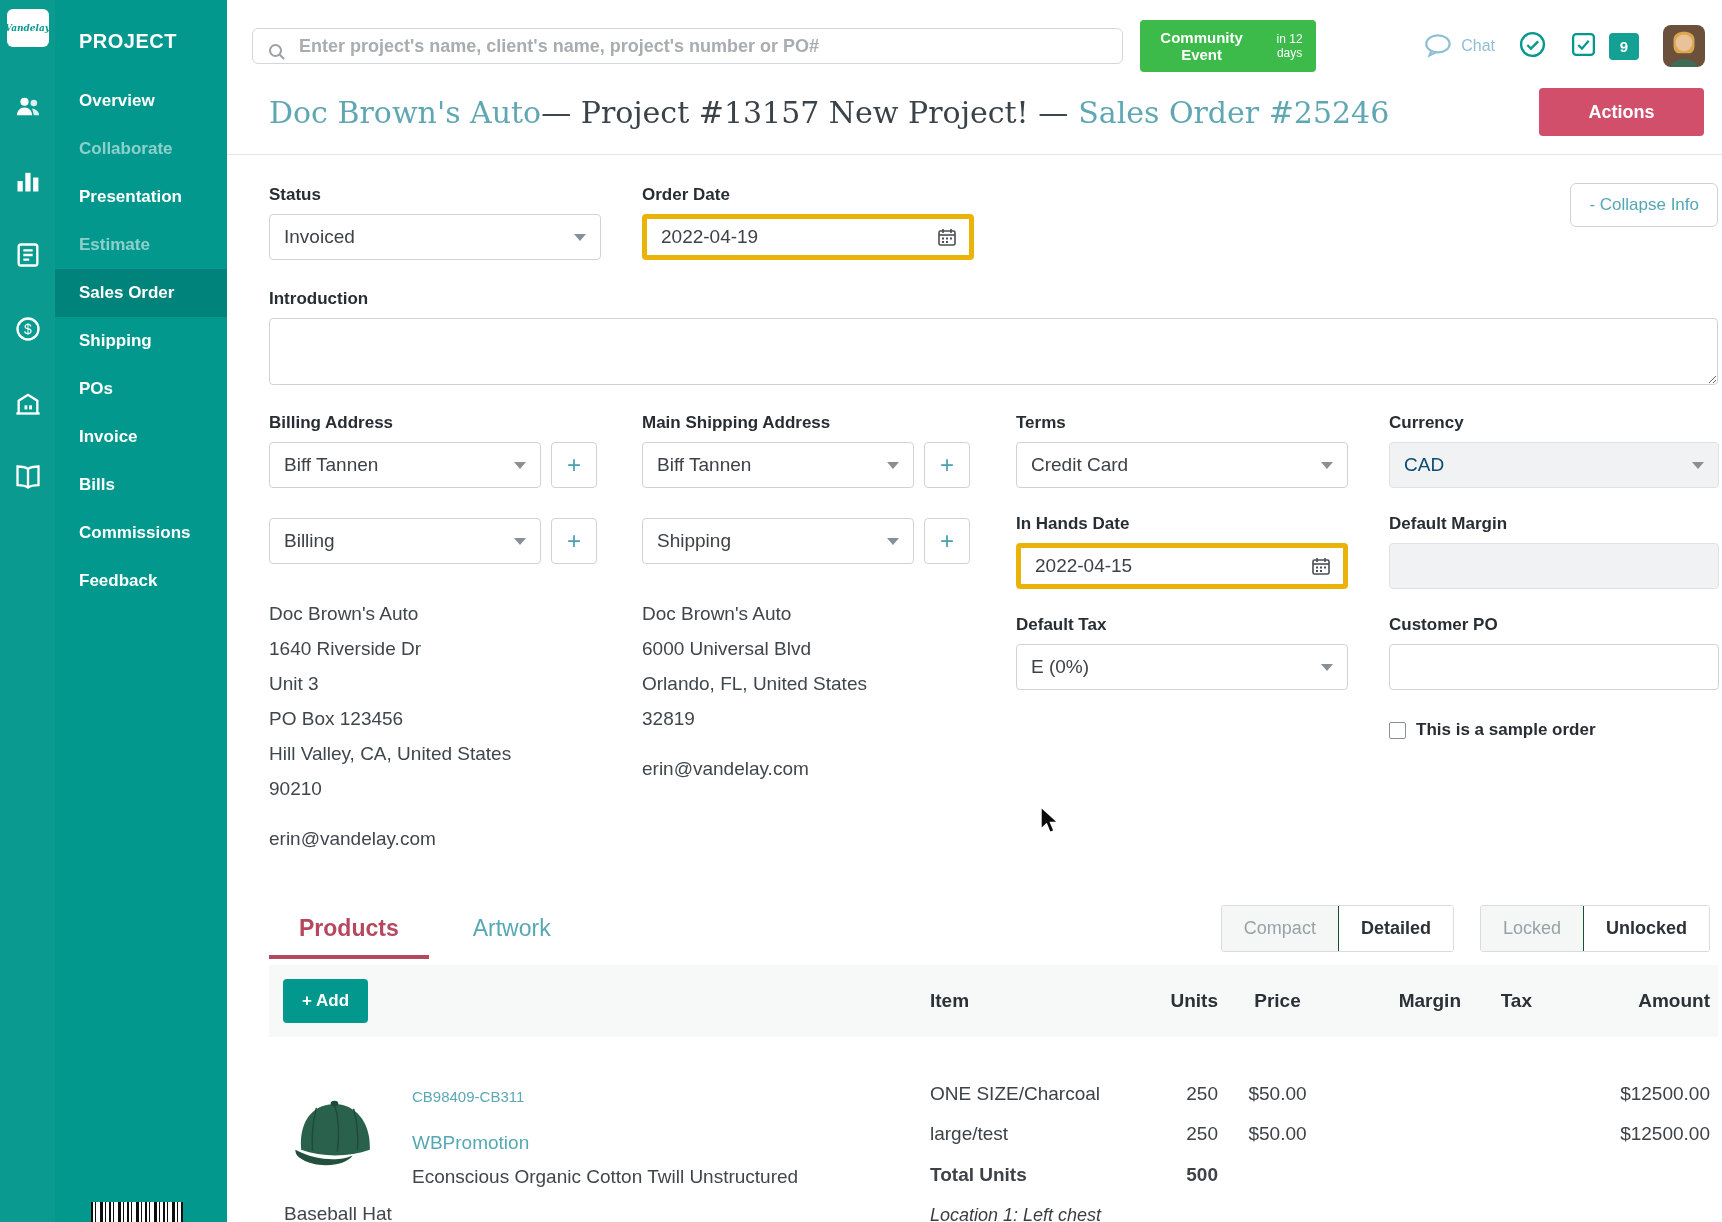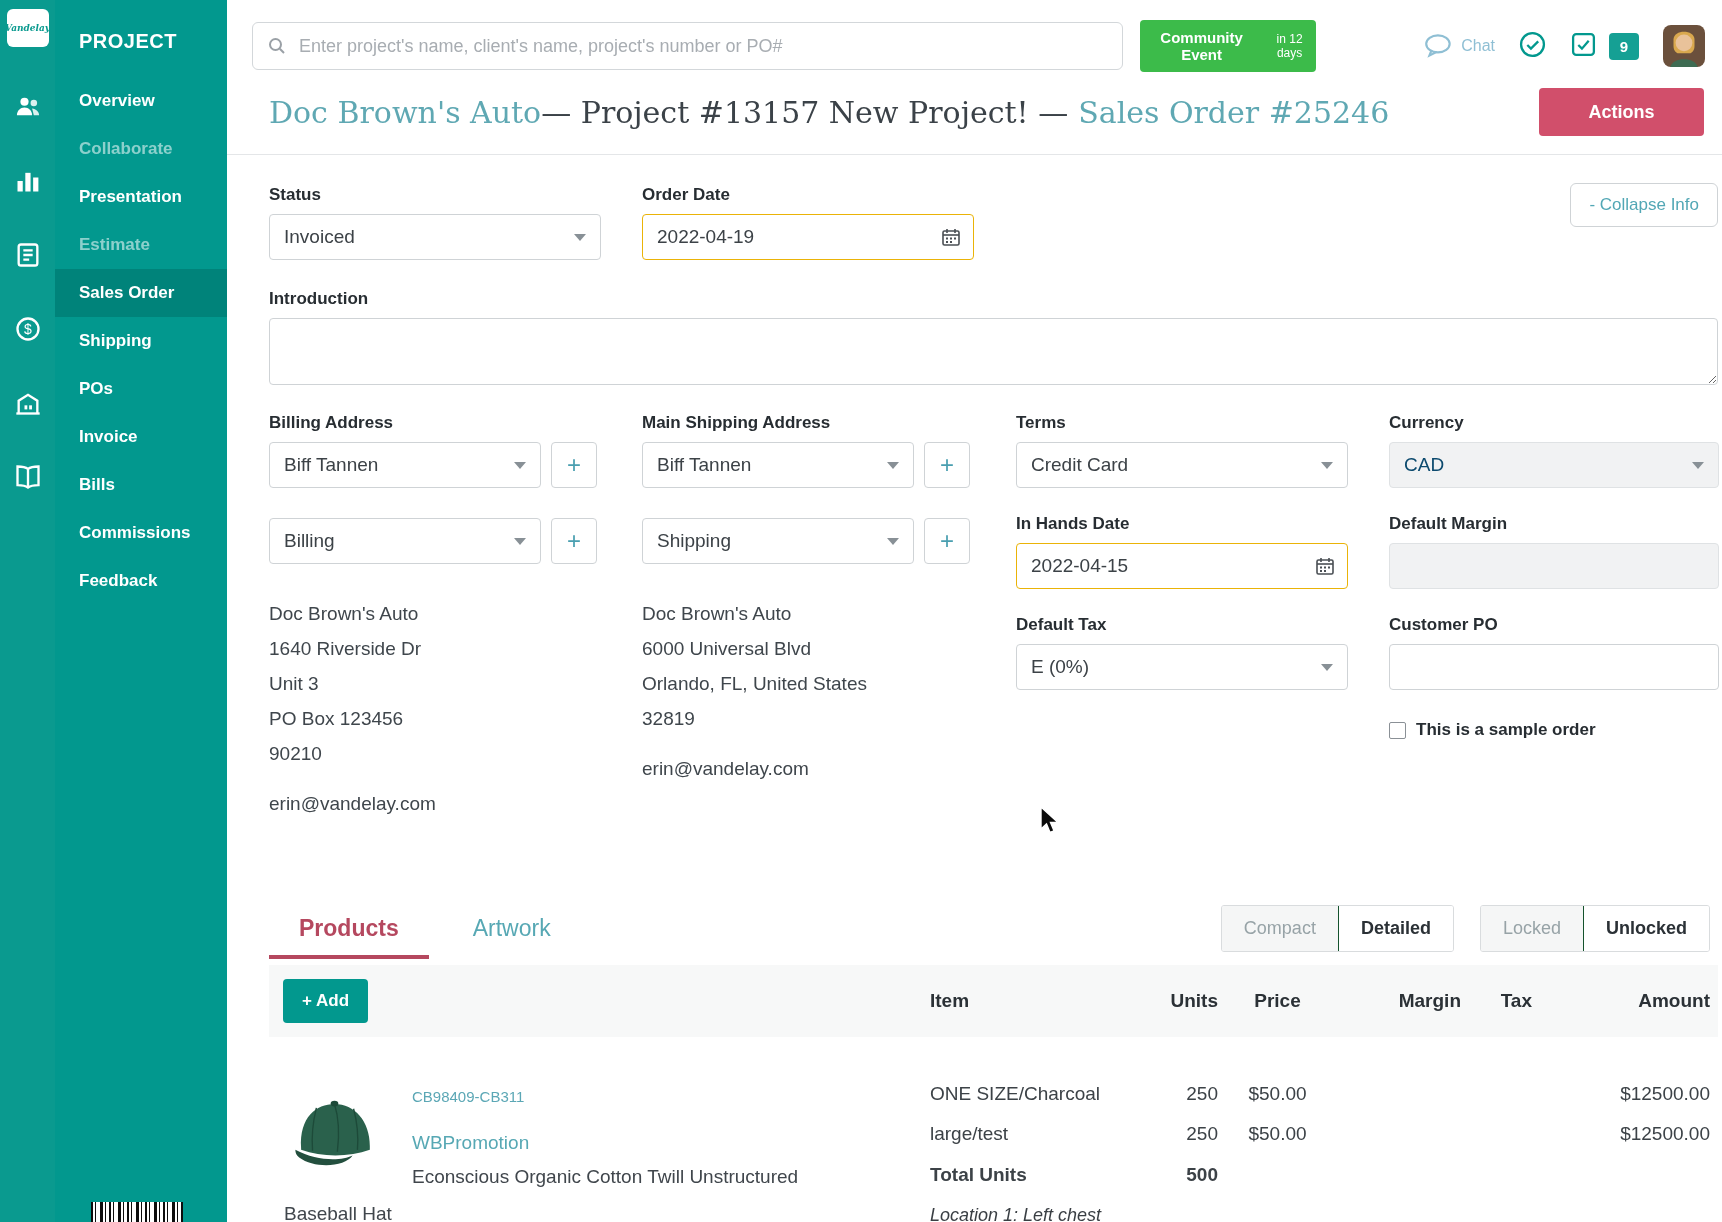--- a/index.html
+++ b/index.html
@@ -25,23 +25,23 @@
   .nitem.active { background:#00837a; }
   .barcode { position:absolute; bottom:0; left:36px; width:92px; height:20px; background:
      repeating-linear-gradient(90deg,#0d0d0d 0 2px,#fff 2px 4px,#0d0d0d 4px 5px,#fff 5px 9px,#0d0d0d 9px 12px,#fff 12px 14px,#0d0d0d 14px 15px,#fff 15px 18px); }
 
   
   main { flex:1; position:relative; background:#fff; }
 
   .topbar { display:flex; align-items:center; padding:20px 17px 0 25px; }
   .searchwrap { position:relative; width:871px; }
   .searchwrap svg { position:absolute; left:15px; top:14px; }
-  .search-input { width:100%; height:48px; border:1px solid #d3d7da; border-radius:6px;
+  .search-input { width:100%; height:36px; border:1px solid #d3d7da; border-radius:6px;
                   padding:0 14px 0 46px; font-size:18px; color:#333; outline:none;
-                  font-family:"Liberation Sans", sans-serif; }
+                  font-family:"Liberation Sans", sans-serif;font-weight:bold; }
   .search-input::placeholder { color:#a8adb2; }
   .event-btn { margin-left:17px; width:176px; height:52px; background:#3cbb4a; color:#fff;
                border:none; border-radius:4px; cursor:pointer; display:flex; 
                align-items:center; justify-content:center; font-family:"Liberation Sans", sans-serif; }
   .event-btn .l1 { font-size:15px; font-weight:bold; }
   .event-btn .l2 { font-size:12px; }
   .top-icons { margin-left:auto; display:flex; align-items:center; gap:24px; }
   .chat-btn { display:flex; align-items:center; gap:6px; cursor:pointer; }
   .chat-btn span { font-size:16px; color:#8fbfd4; }
   .badge { width:30px; height:27px; background:#15a094; color:#fff; font-size:15px; font-weight:bold;
@@ -59,21 +59,21 @@
 
   
   .formarea { position:absolute; top:155px; left:0; right:0; height:750px; }
   .blk { position:absolute; }
   .label { font-size:17px; font-weight:bold; color:#272d32; margin-bottom:9px; }
   .sel { height:46px; border:1px solid #cfd3d6; border-radius:4px; background:#fff; display:flex;
          align-items:center; padding:0 36px 0 14px; font-size:19px; color:#3c4247; position:relative; cursor:pointer; }
   .sel .chev { position:absolute; right:14px; top:50%; margin-top:-3px; width:0; height:0;
                border-left:6px solid transparent; border-right:6px solid transparent; border-top:7px solid #889096; }
   .sel.disabled { background:#f1f2f3; color:#0c4a6e; border-color:#dfe2e4; }
-  .dateinput { height:46px; border:1px solid #eab308; border-radius:4px; background:#fff; display:flex;
+  .dateinput { height:46px; border:5px solid #eab308; border-radius:4px; background:#fff; display:flex;
                align-items:center; justify-content:space-between; padding:0 12px 0 14px; font-size:19px;
                color:#3c4247; cursor:pointer; }
   .tinput { height:46px; width:330px; border:1px solid #cfd3d6; border-radius:4px; background:#fff;
             font-size:19px; padding:0 12px; font-family:"Liberation Sans", sans-serif; }
   .tinput.gray { background:#f1f2f3; border-color:#dfe2e4; }
   .selrow { display:flex; gap:10px; }
   .plusbtn { width:46px; height:46px; border:1px solid #cfd3d6; border-radius:4px; background:#fff;
              color:#4a9fb0; font-size:24px; display:flex; align-items:center; justify-content:center; cursor:pointer; }
   .collapse-btn { position:absolute; top:28px; right:4px; height:44px; padding:0 18px; background:#fff;
                   border:1px solid #cfd3d6; border-radius:6px; color:#52a7b5; font-size:17px; cursor:pointer;
@@ -293,20 +293,21 @@
               <span>Billing</span>
               <i class="chev"></i>
             </div>
           <div class="plusbtn">+</div>
         </div>
         <div class="addr">
           <div>Doc Brown's Auto</div>
           <div>1640 Riverside Dr</div>
           <div>Unit 3</div>
           <div>PO Box 123456</div>
+          <div>Hill Valley, CA, United States</div>
           <div>90210</div>
         </div>
         <div class="addr-email">erin@vandelay.com</div>
       </div>
 
       <div class="blk" style="left:415px; top:258px; width:340px;">
         <div class="label">Main Shipping Address</div>
         <div class="selrow">
           <div class="sel" style="width:272px;">
               <span>Biff Tannen</span>

